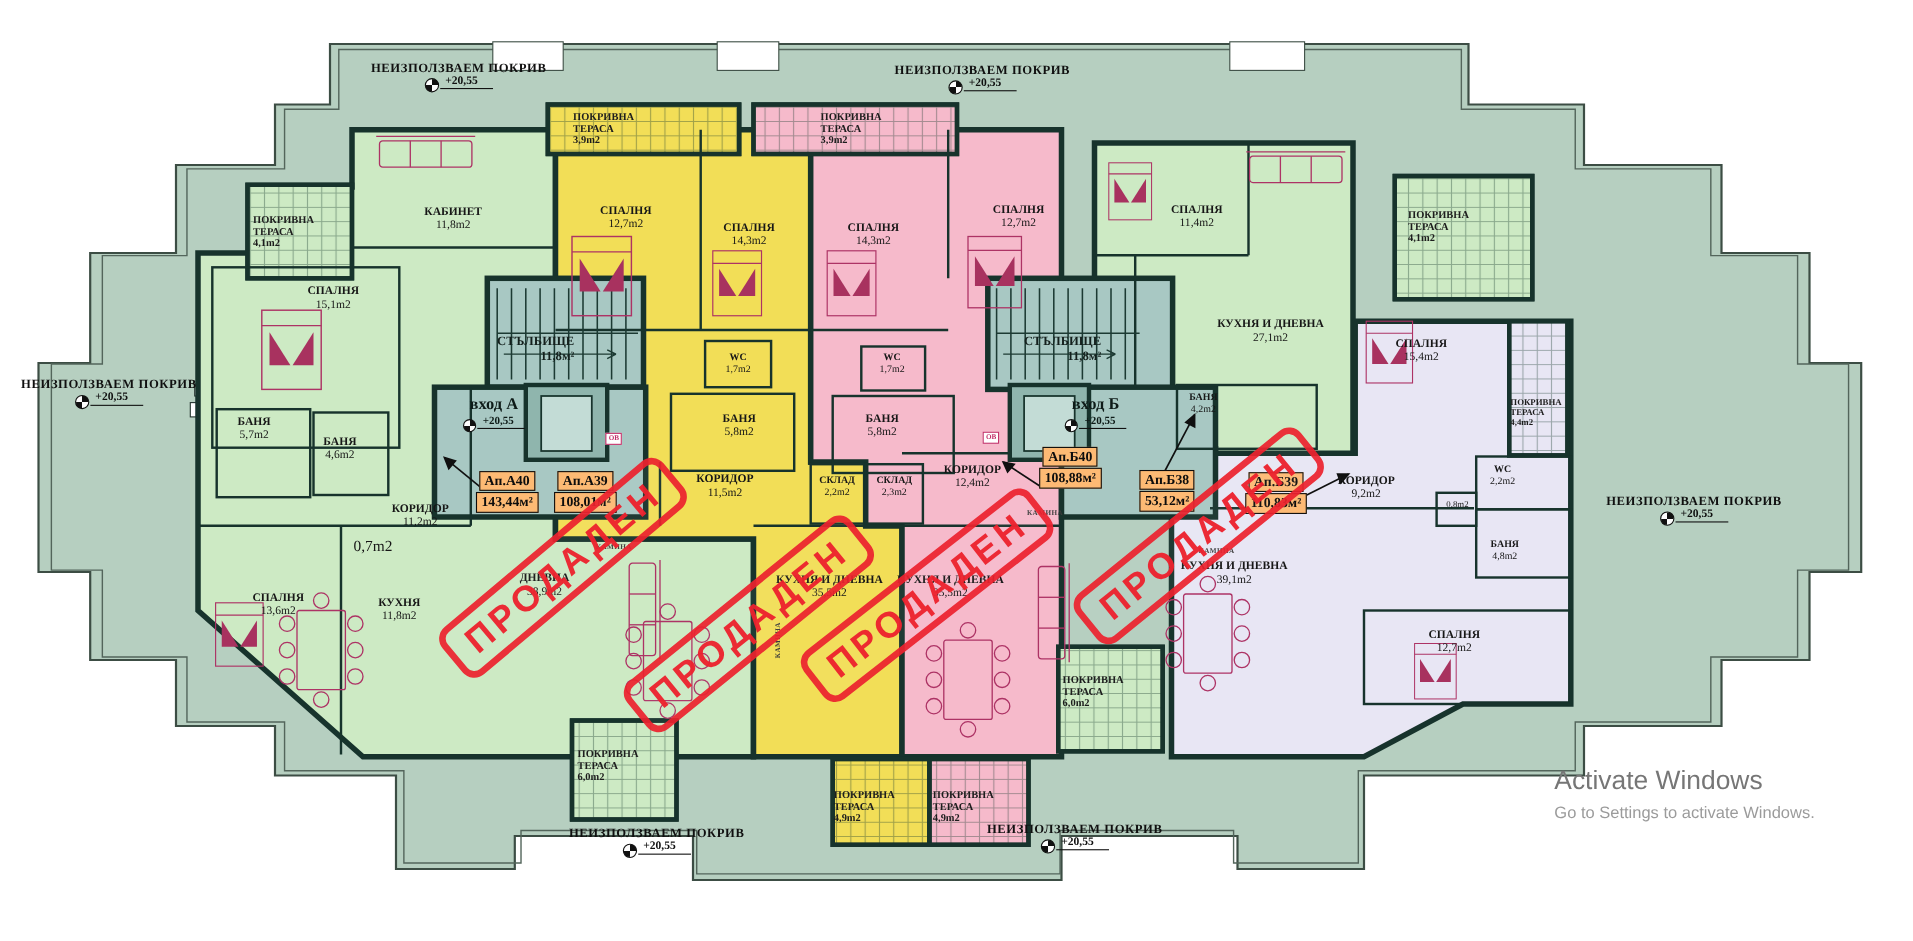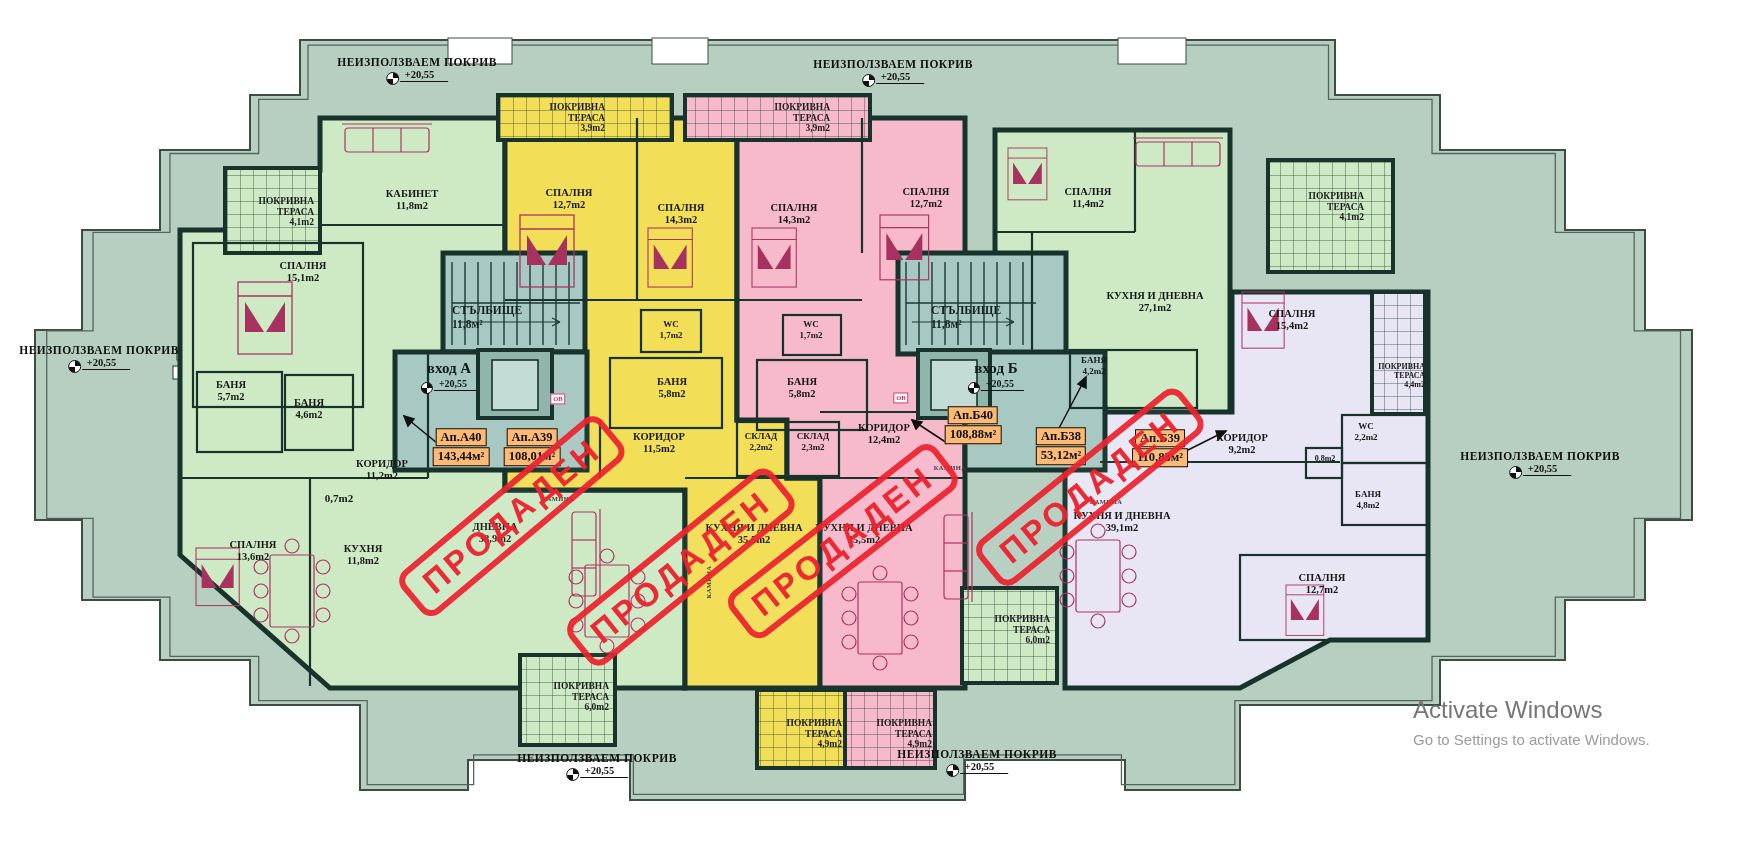--- a/index.html
+++ b/index.html
@@ -3,28 +3,28 @@
 <meta charset="utf-8">
 <style>
   html,body{margin:0;padding:0;}
   body{width:1739px;height:855px;position:relative;background:#fff;overflow:hidden;
        font-family:"Liberation Serif",serif;}
   svg.plan{position:absolute;left:0;top:0;}
   
   .rl{position:absolute;transform:translate(-50%,-50%);text-align:center;color:#171717;
       font:600 10.5px "Liberation Serif",serif;line-height:1.18;white-space:nowrap;z-index:4;}
   .rl span{display:block;}
-  .rl .area{font-weight:700;}
-  
-  .tl{position:absolute;transform:translate(-50%,-50%);text-align:right;color:#1d1d1d;
+  .rl .area{font-weight:400;}
+  
+  .tl{position:absolute;transform:translate(-50%,-50%);text-align:left;color:#1d1d1d;
       font:600 9.5px "Liberation Serif",serif;line-height:1.12;width:84px;z-index:4;}
   .tl span{display:block;}
   .tl.narrow{width:52px;font-size:8px;}
   
-  .stairl{position:absolute;transform:translate(-50%,-50%);text-align:left;color:#14201d;
+  .stairl{position:absolute;transform:translate(-50%,-50%);text-align:right;color:#14201d;
       font:600 11.5px "Liberation Serif",serif;line-height:1.2;z-index:4;}
   .stairl span{display:block;}
   
   .roofnote{position:absolute;transform:translate(-50%,0);text-align:center;z-index:4;color:#101010;}
   .roofnote .rn-title{font:700 11.5px "Liberation Serif",serif;letter-spacing:.5px;white-space:nowrap;}
   .rn-row{display:inline-flex;align-items:flex-end;margin-top:0;}
   .bmicon{width:13px;height:13px;border-radius:50%;border:1.4px solid #111;box-sizing:border-box;
       background:conic-gradient(#111 0 90deg,#fdfdfd 90deg 180deg,#111 180deg 270deg,#fdfdfd 270deg 360deg);
       display:inline-block;flex:0 0 auto;transform:translateY(3px);}
   .elev{font:600 10.5px "Liberation Serif",serif;border-bottom:1.3px solid #111;
@@ -327,21 +327,21 @@
     <span class="area">5,7m2</span>
   </div>
 <div class="rl" style="left:309px;top:409px">
     <span>БАНЯ</span>
     <span class="area">4,6m2</span>
   </div>
 <div class="rl" style="left:382px;top:470px">
     <span>КОРИДОР</span>
     <span class="area">11,2m2</span>
   </div>
-<div class="rl" style="left:339px;top:498px;font-size:11px">
+<div class="rl" style="left:339px;top:498px;font-size:14px">
     <span></span>
     <span class="area">0,7m2</span>
   </div>
 <div class="rl" style="left:253px;top:551px">
     <span>СПАЛНЯ</span>
     <span class="area">13,6m2</span>
   </div>
 <div class="rl" style="left:363px;top:555px">
     <span>КУХНЯ</span>
     <span class="area">11,8m2</span>

